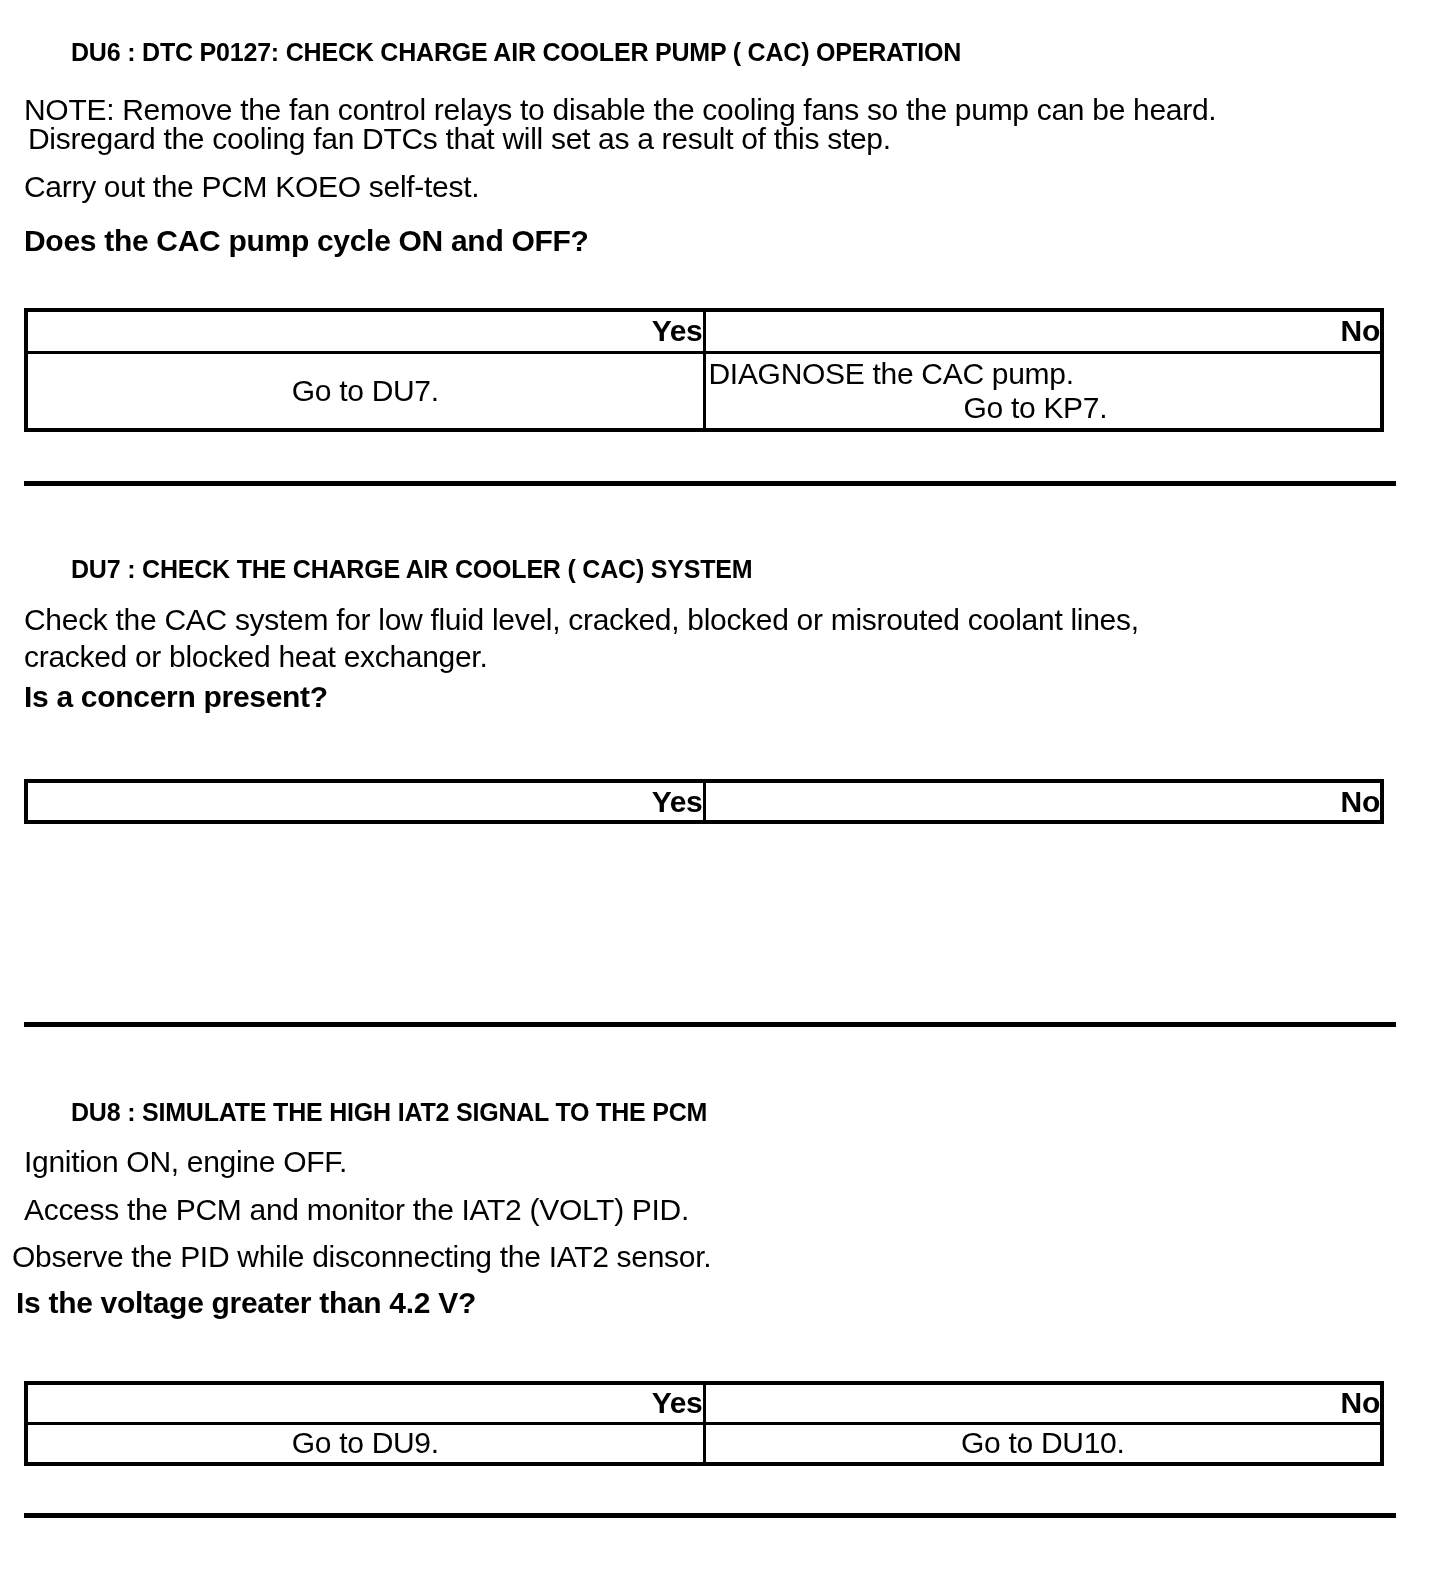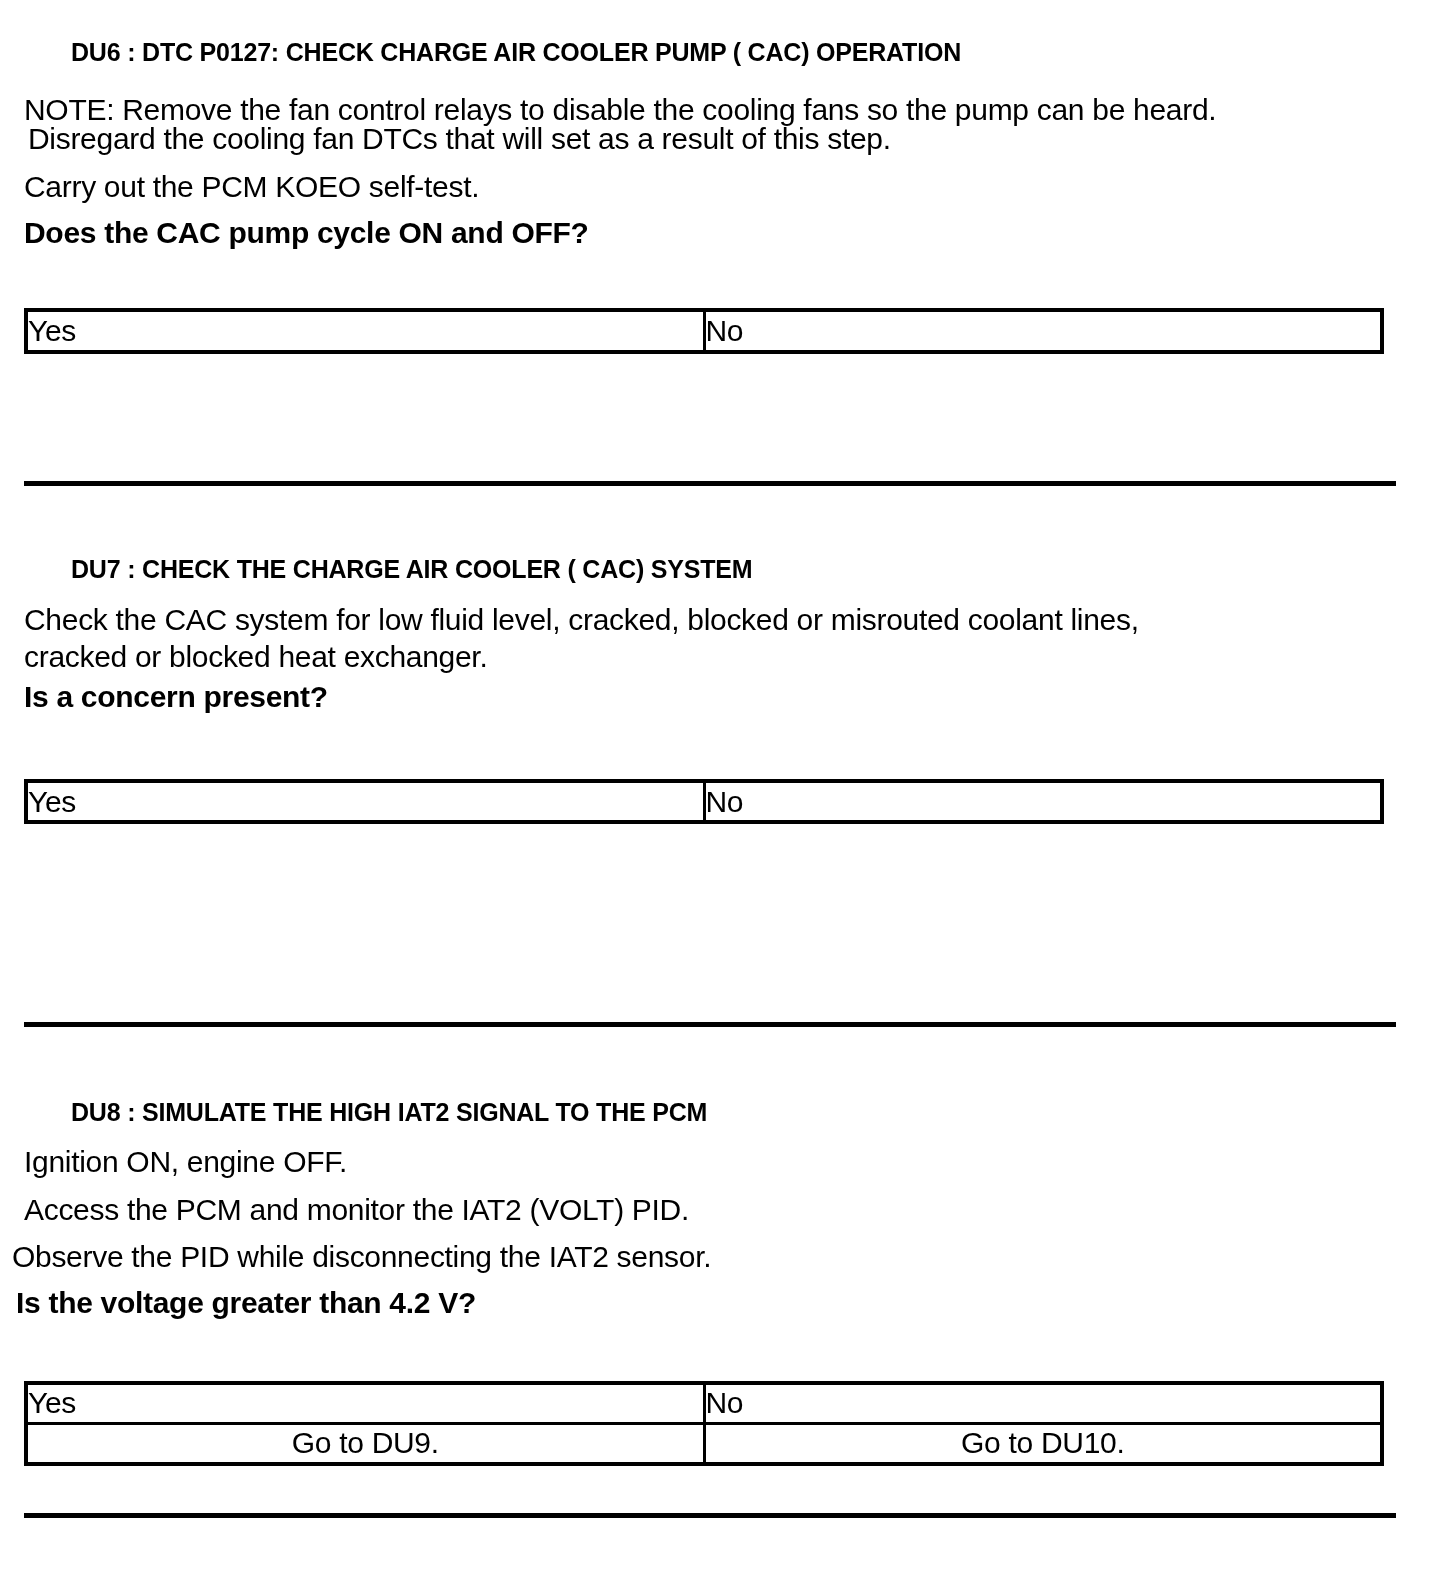--- a/index.html
+++ b/index.html
@@ -14,38 +14,47 @@
   .para { font-size: 30px; line-height: 37px; letter-spacing: -0.3px; white-space: nowrap; }
   .question { font-size: 30px; font-weight: bold; letter-spacing: -0.3px; white-space: nowrap; }
   table.yn {
     position: absolute; border-collapse: collapse; table-layout: fixed;
     border: 4px solid #000000;
   }
   table.yn td, table.yn th {
     border: 3px solid #000000; padding: 0; font-size: 30px; letter-spacing: -0.3px;
     vertical-align: middle;
   }
-  table.yn th { font-weight: normal; text-align: left; }
+  table.yn th { font-weight: bold; text-align: right; }
   .center { text-align: center; }
   .rule { position: absolute; left: 24px; width: 1372px; height: 5px; background: #000000; }
 </style>
 </head>
 <body>
 
 <div class="abs heading" style="left:28px; top:38px;">DU6 : DTC P0127: CHECK CHARGE AIR COOLER PUMP ( CAC) OPERATION</div>
 <div class="abs para" style="left:24px; top:83px;margin-top:8px;">NOTE: Remove the fan control relays to disable the cooling fans so the pump can be heard.</div>
 <div class="abs para" style="left:8px; top:120px;margin-left:20px;">Disregard the cooling fan DTCs that will set as a result of this step.</div>
 <div class="abs para" style="left:24px; top:168px;">Carry out the PCM KOEO self-test.</div>
-<div class="abs question" style="left:24px; top:216px;">Does the CAC pump cycle ON and OFF?</div>
+<div class="abs question" style="left:24px; top:224px;">Does the CAC pump cycle ON and OFF?</div>
 
 <table class="yn" style="left:24px; top:308px; width:1360px;">
   <tbody>
       <tr style="height:42px;">
     <th style="width:50%;">Yes</th>
     <th style="width:50%;">No</th>
+  </tr>
+  <tr style="height:78px;">
+    <td class="center">
+      <span>Go to DU7.</span>
+    </td>
+    <td style="line-height:34px; padding-left:3px;">
+      <div>DIAGNOSE the CAC pump.</div>
+      <div style="padding-left:255px;">Go to KP7.</div>
+    </td>
   </tr>
 </tbody>
   </table>
 
 <div class="rule" style="top:481px;"></div>
 
 <div class="abs heading" style="left:28px; top:555px;">DU7 : CHECK THE CHARGE AIR COOLER ( CAC) SYSTEM</div>
 <div class="abs para" style="left:24px; top:601px;">Check the CAC system for low fluid level, cracked, blocked or misrouted coolant lines,</div>
 <div class="abs para" style="left:24px; top:638px;">cracked or blocked heat exchanger.</div>
 <div class="abs question" style="left:24px; top:680px;">Is a concern present?</div>

